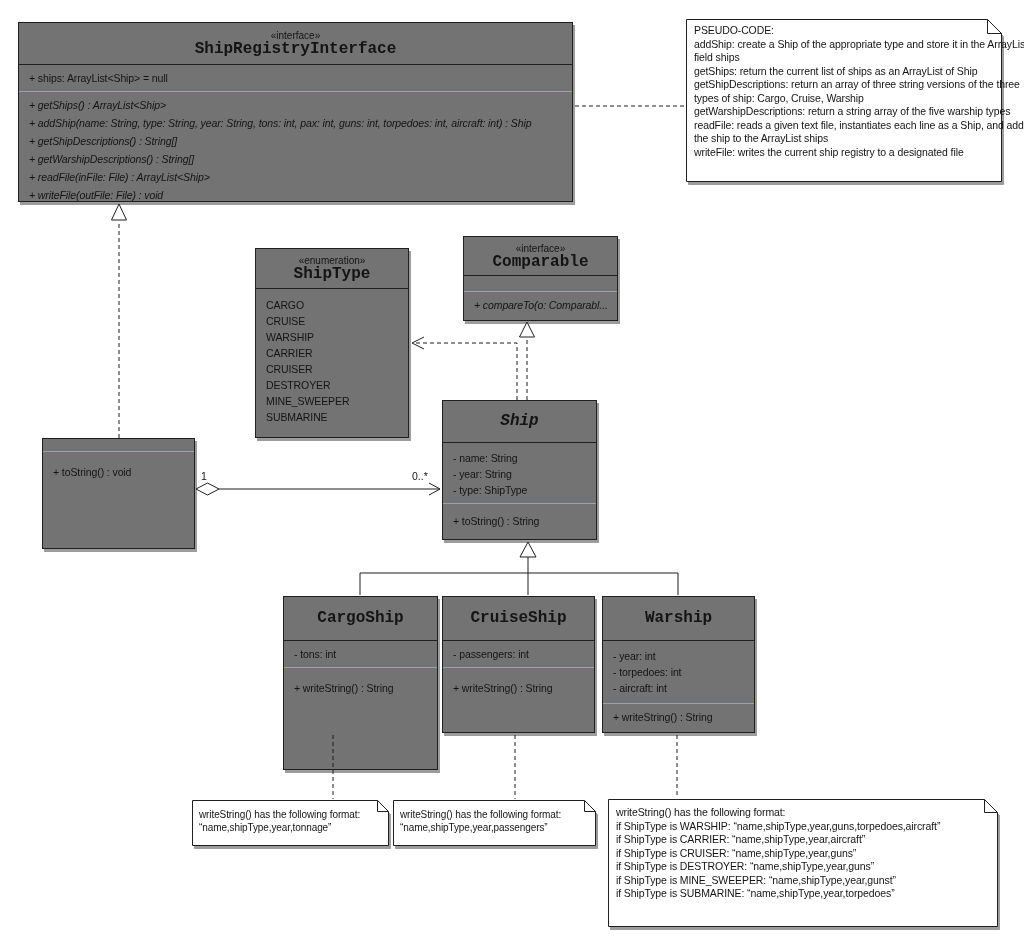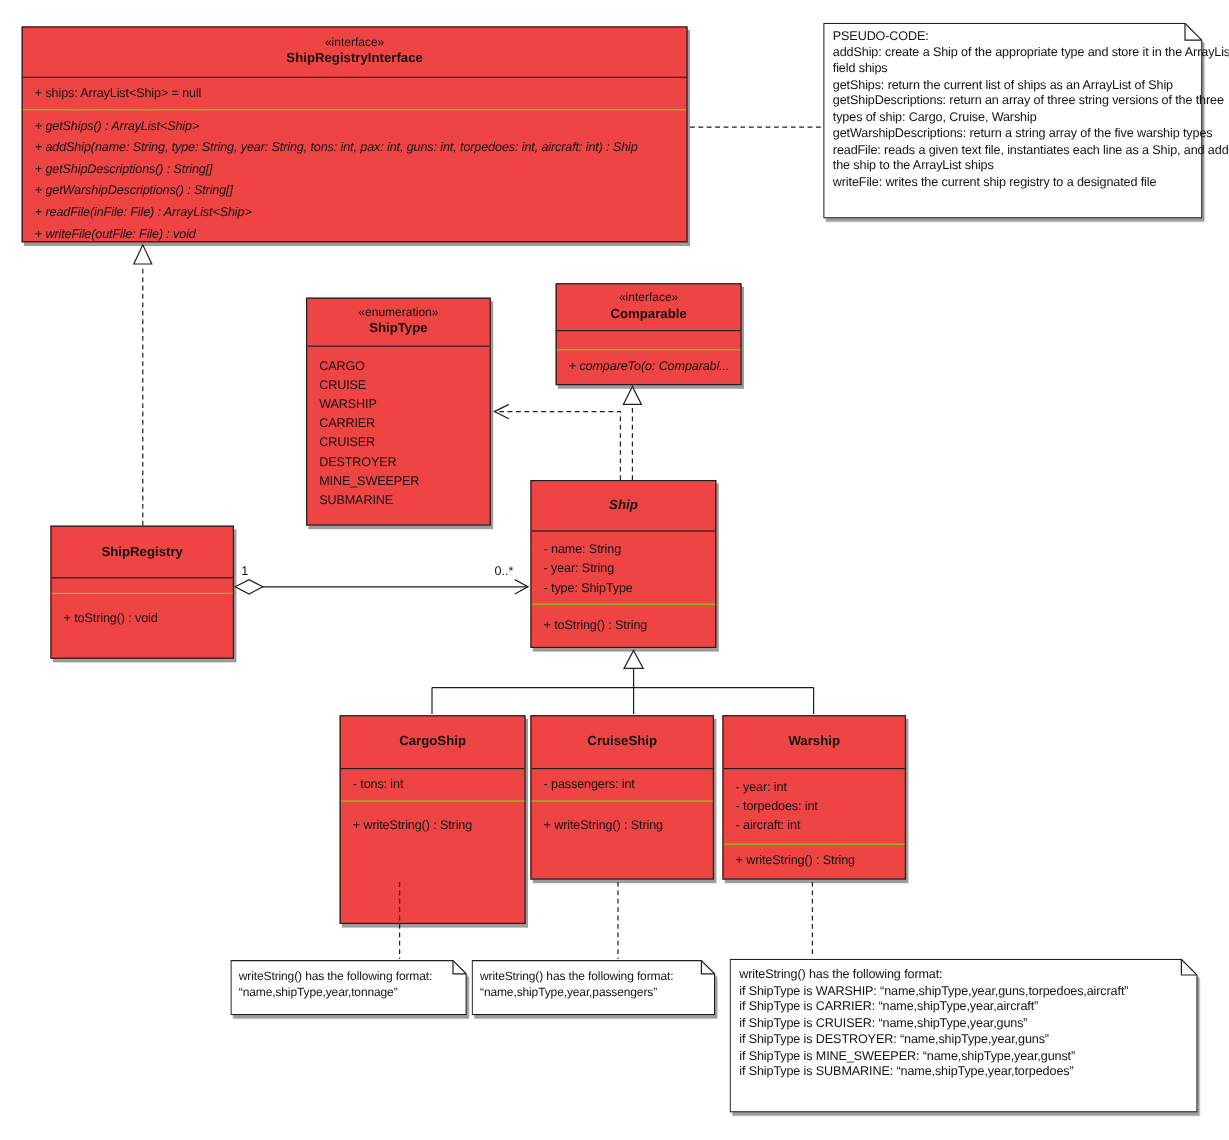--- a/index.html
+++ b/index.html
@@ -3,29 +3,29 @@
 <meta charset="utf-8">
 <style>
   * { box-sizing: border-box; }
   html,body { margin:0; padding:0; background:#fff; }
   .canvas {
     position:relative; width:1024px; height:950px; background:#ffffff;
     font-family:"Liberation Sans","DejaVu Sans",sans-serif; color:#141414; overflow:hidden;
   }
   
   .box {
-    position:absolute; background:#ef4444; border:1px solid #1f1f1f;
+    position:absolute; background:#737373; border:1px solid #1f1f1f;
     box-shadow:2px 3px 0 #9c9c9c;
   }
   .head {
     display:flex; flex-direction:column; align-items:center; justify-content:center;
     border-bottom:1px solid #1f1f1f; text-align:center;
   }
   .stereo { font-size:10px; line-height:12px; }
-  .cname  { font-size:11px; font-weight:bold; line-height:15px; }
+  .cname  { font-size:16px; font-weight:bold; line-height:15px;font-family:Liberation Mono, monospace; }
   .cname.it { font-style:italic; }
   .sec { border-bottom:1px solid #84cc16; padding-left:10px; overflow:hidden; }
   .sec.last { border-bottom:none; }
   .line { height:16px; line-height:16px; font-size:10.5px; white-space:nowrap; letter-spacing:-0.1px; }
   .line.it { font-style:italic; }
   .methods-wide .line { height:18px; line-height:18px; }
   
   .note { position:absolute; }
   .note svg { position:absolute; left:0; top:0; filter:drop-shadow(2px 3px 0 #9c9c9c); }
   .note-text {
@@ -114,23 +114,20 @@
       <div class="line">- name: String</div>
       <div class="line">- year: String</div>
       <div class="line">- type: ShipType</div>
     </div>
     <div class="sec last" style="height:35px;padding-top:9px;">
       <div class="line">+ toString() : String</div>
     </div>
   </div>
 
   <div class="box" style="left:42px;top:438px;width:153px;height:111px;">
-    <div class="head" style="height:43px;">
-      <div class="cname">ShipRegistry</div>
-    </div>
     <div class="sec" style="height:13px;"></div>
     <div class="sec last" style="height:53px;padding-top:12px;">
       <div class="line">+ toString() : void</div>
     </div>
   </div>
 
   <div class="box" style="left:283px;top:596px;width:155px;height:174px;">
     <div class="head" style="height:44px;">
       <div class="cname">CargoShip</div>
     </div>

